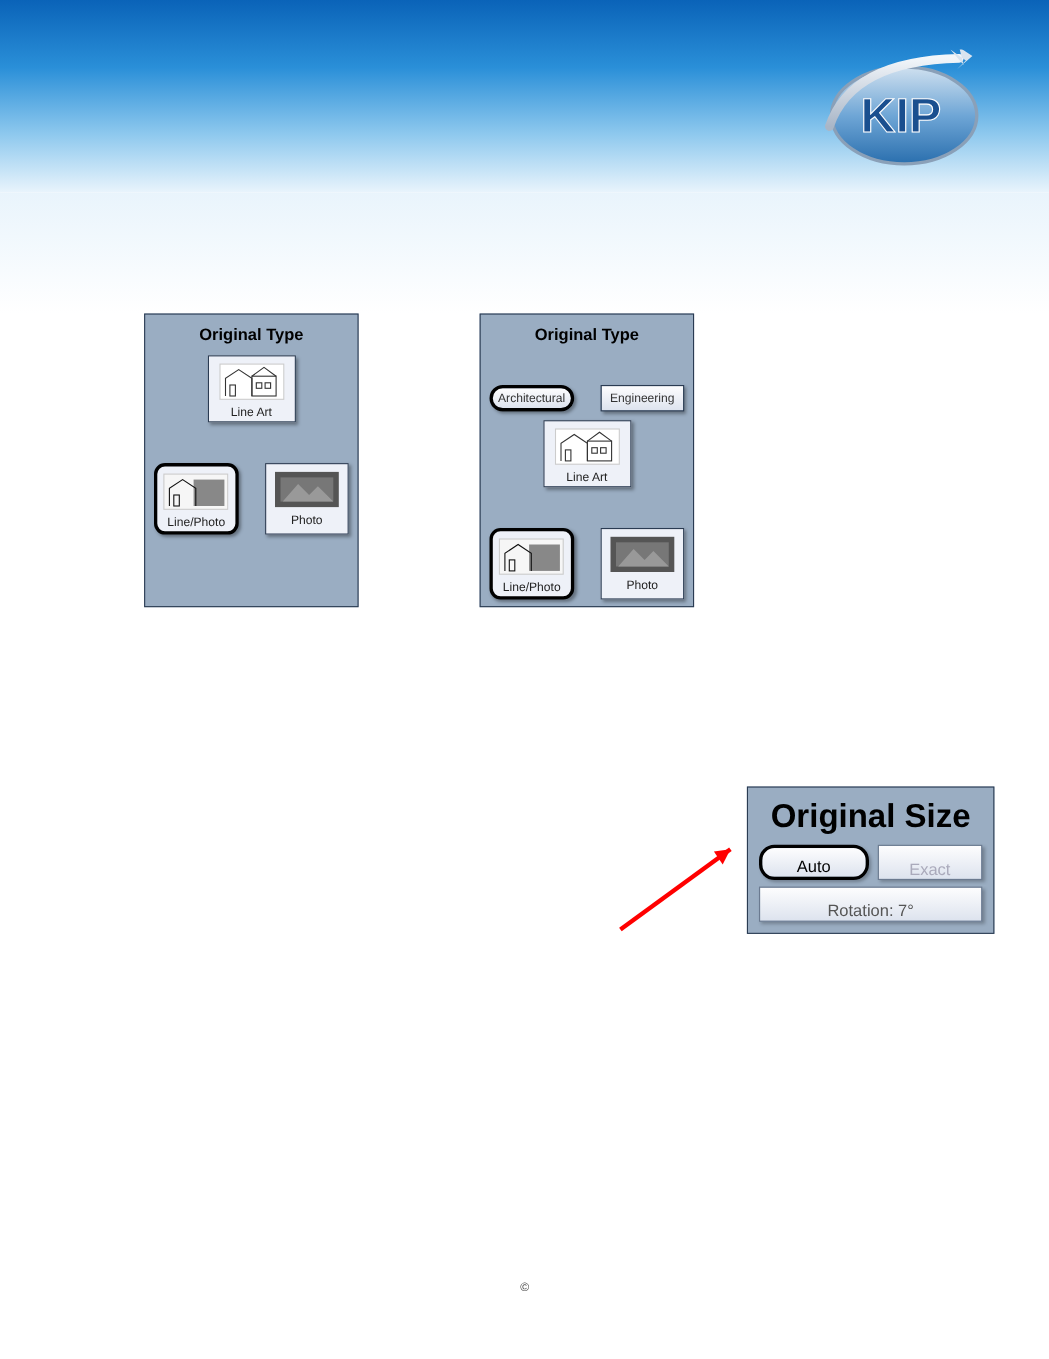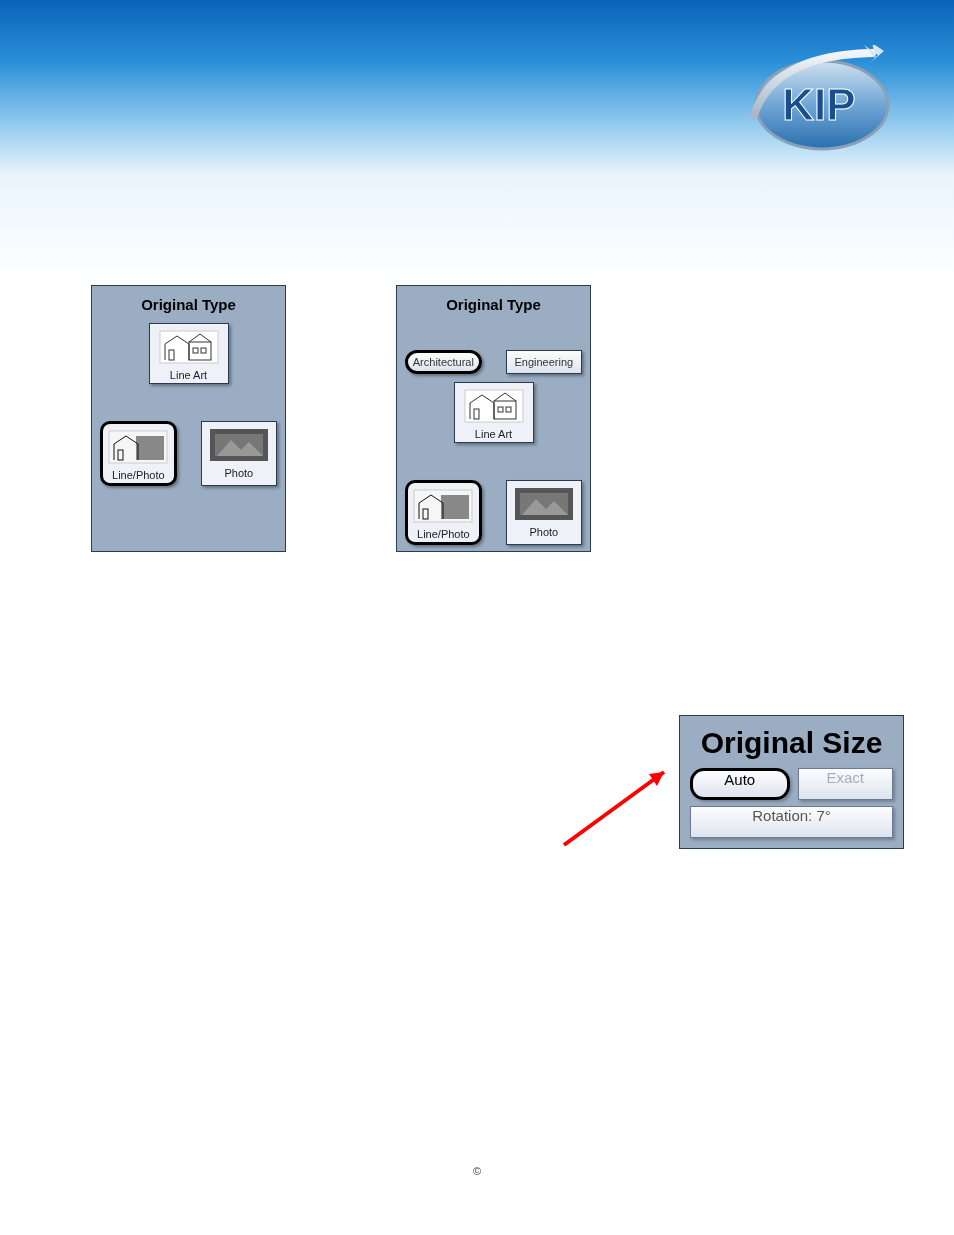--- a/index.html
+++ b/index.html
@@ -30,21 +30,21 @@
   .logo {
     position: absolute;
     right: 60px;
     top: 45px;
     width: 150px;
     height: 110px;
   }
   .logo svg { width: 100%; height: 100%; }
   .content {
     position: relative;
-    padding: 0 36px;
+    padding: 0 76px;
   }
   .row { display: flex; gap: 110px; margin-top: 110px; }
   .panel {
     background: #9aadc2;
     border: 1px solid #2a3b52;
     padding: 6px 8px;
   }
   .panel-title {
     text-align: center;
     font-weight: bold;
@@ -123,21 +123,21 @@
     pointer-events: none;
   }
   .size-row { display: flex; gap: 8px; margin-top: 6px; }
   .size-btn {
     flex: 1;
     height: 32px;
     background: linear-gradient(180deg,#fdfdfe,#dde3ee);
     border: 1px solid #6b7a90;
     box-shadow: 2px 2px 3px rgba(0,0,0,0.25);
     display: flex;
-    align-items: flex-start;
+    align-items: flex-end;
     justify-content: center;
     font-size: 15px;
     color: #555;
     cursor: pointer;
   }
   .size-btn.full { width: 100%; }
   .size-btn.selected {
     border: 3px solid #000;
     border-radius: 14px;
     color: #000;

